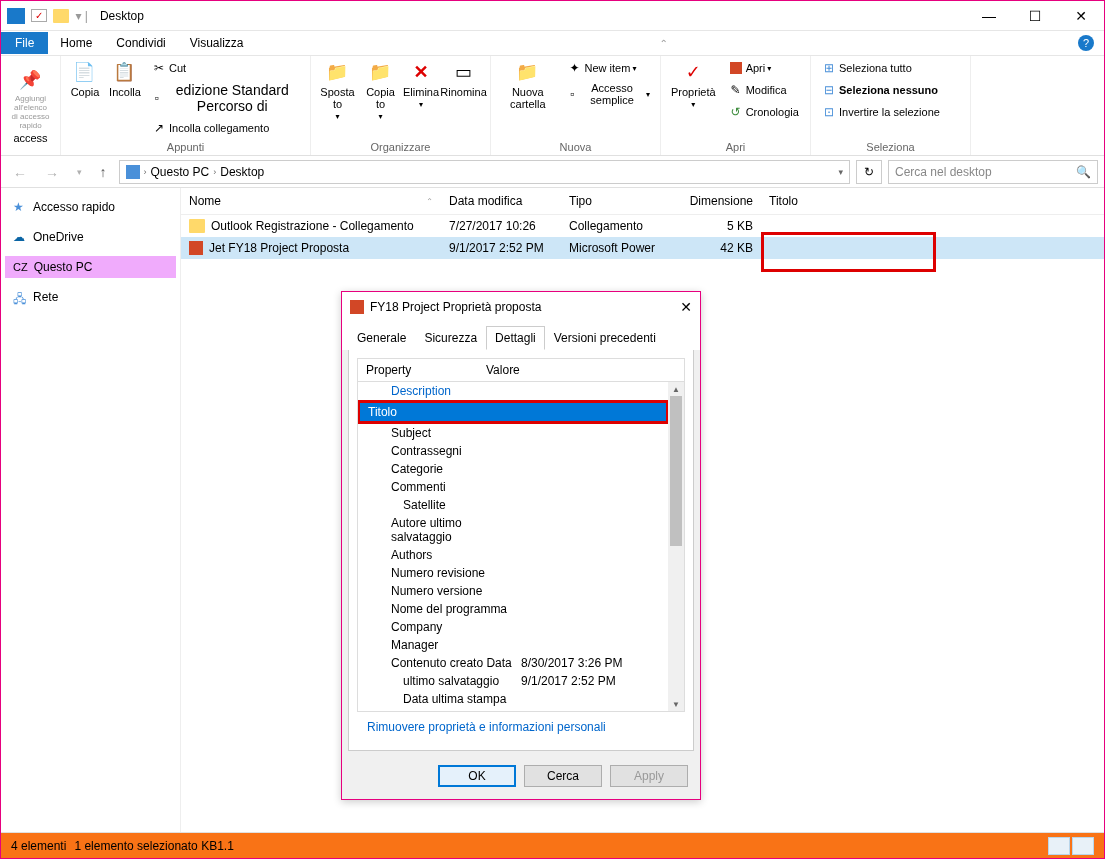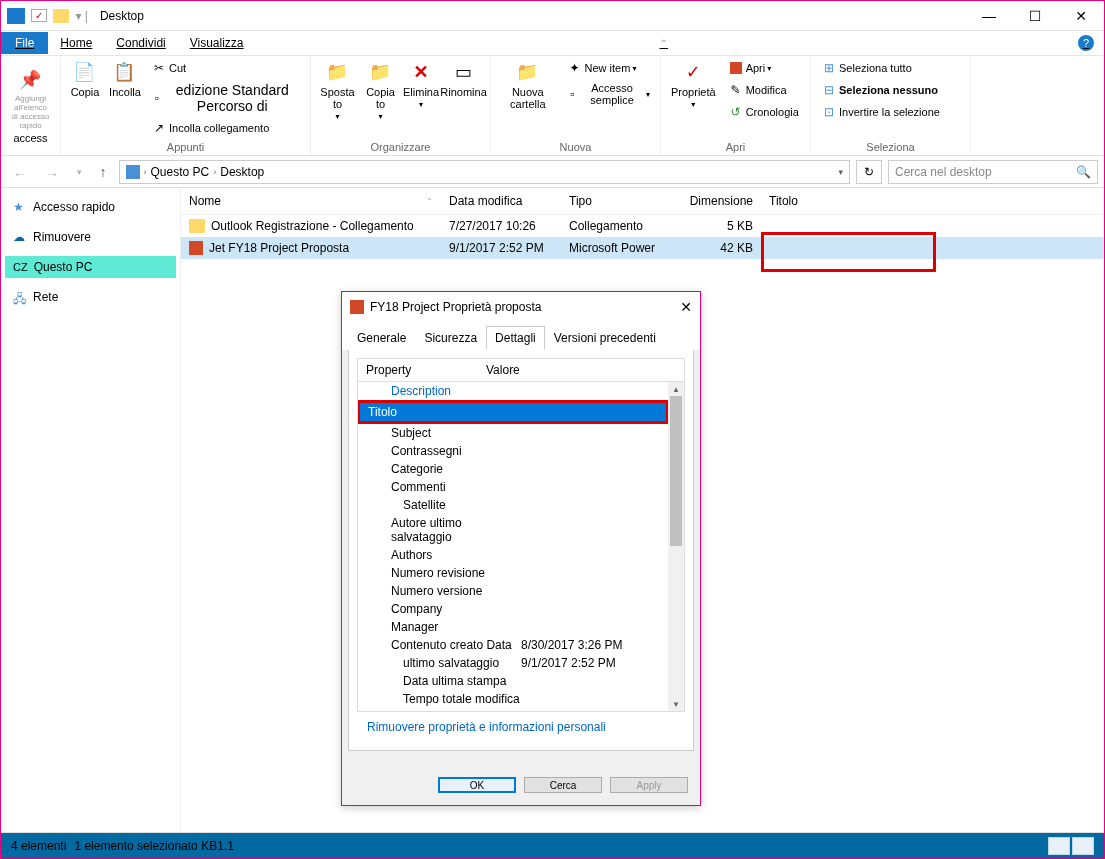--- a/index.html
+++ b/index.html
@@ -2,21 +2,21 @@
 <html><head>
 <meta charset="utf-8">
 <style>
 * { box-sizing: border-box; margin: 0; padding: 0; font-family: "Segoe UI", Tahoma, sans-serif; }
 body { width: 1105px; height: 859px; background: #fff; position: relative; font-size: 12px; color: #000; border: 1px solid #e6007e; }
 .titlebar { height: 30px; display: flex; align-items: center; border-bottom: 1px solid #e6e6e6; }
 .titlebar .left { display: flex; align-items: center; padding-left: 6px; gap: 6px; }
 .titlebar .title-text { margin-left: 6px; font-size: 12px; }
 .titlebar .controls { margin-left: auto; display: flex; }
 .titlebar .controls div { width: 46px; height: 30px; display: flex; align-items: center; justify-content: center; font-size: 14px; }
-.menubar { height: 25px; display: flex; align-items: center; border-bottom: 1px solid #e6e6e6; text-decoration: underline; }
+.menubar { height: 25px; display: flex; align-items: center; border-bottom: 1px solid #e6e6e6; }
 .menubar .file-tab { background: #1979ca; color: #fff; padding: 4px 14px; font-size: 12px; }
 .menubar .tab { padding: 4px 12px; font-size: 12px; }
 .menubar .tab.active { }
 .menubar .help-icon { margin-left: auto; margin-right: 10px; width: 16px; height: 16px; border-radius: 50%; background: #1979ca; color: #fff; display: flex; align-items: center; justify-content: center; font-size: 11px; }
 .ribbon { height: 100px; display: flex; border-bottom: 1px solid #e0e0e0; }
 .ribbon-group { border-right: 1px solid #eee; padding: 2px 6px; display: flex; flex-direction: column; }
 .ribbon-group .content { flex: 1; display: flex; gap: 4px; align-items: flex-start; }
 .ribbon-group .label { text-align: center; font-size: 11px; color: #666; }
 .rbtn { display: flex; flex-direction: column; align-items: center; gap: 2px; padding: 2px 4px; font-size: 11px; text-align: center; min-width: 36px; }
 .rbtn .ico { width: 24px; height: 24px; display: flex; align-items: center; justify-content: center; font-size: 18px; }
@@ -26,34 +26,34 @@
 .navbar { height: 32px; display: flex; align-items: center; padding: 0 6px; gap: 6px; border-bottom: 1px solid #e0e0e0; }
 .navbar .arrow { color: #b0b0b0; font-size: 14px; padding: 0 6px; }
 .navbar .up { color: #555; }
 .breadcrumb { flex: 1; border: 1px solid #ccc; height: 24px; display: flex; align-items: center; padding: 0 6px; gap: 4px; }
 .breadcrumb .crumb { font-size: 12px; }
 .refresh { border: 1px solid #ccc; width: 26px; height: 24px; display: flex; align-items: center; justify-content: center; }
 .search { border: 1px solid #ccc; width: 210px; height: 24px; display: flex; align-items: center; padding: 0 6px; color: #888; justify-content: space-between; }
 .main { display: flex; height: calc(100% - 30px - 25px - 100px - 32px - 26px); position: relative; }
 .sidebar { width: 180px; border-right: 1px solid #eee; padding: 8px 4px; }
 .sidebar .item { display: flex; align-items: center; gap: 6px; padding: 4px 8px; font-size: 12px; }
-.sidebar .item.active { background: #5eead4; }
+.sidebar .item.active { background: #f0abfc; }
 .sidebar .item .ico { width: 14px; height: 14px; }
 .filelist { flex: 1; }
 .fl-header { display: flex; border-bottom: 1px solid #eee; }
 .fl-header div { padding: 6px 8px; font-size: 12px; }
 .fl-row { display: flex; }
 .fl-row div { padding: 4px 8px; font-size: 12px; white-space: nowrap; overflow: hidden; }
 .fl-row.selected { background: #cde6f7; }
 .col-name { width: 260px; display: flex; align-items: center; gap: 6px; }
 .col-date { width: 120px; }
 .col-type { width: 120px; }
 .col-size { width: 80px; text-align: right; }
 .col-title { flex: 1; }
-.statusbar { position: absolute; bottom: 0; left: 0; right: 0; height: 26px; border-top: 1px solid #e0e0e0; display: flex; align-items: center; padding: 0 10px; font-size: 12px; gap: 8px; background: #0369a1; }
+.statusbar { position: absolute; bottom: 0; left: 0; right: 0; height: 26px; border-top: 1px solid #e0e0e0; display: flex; align-items: center; padding: 0 10px; font-size: 12px; gap: 8px; background: #f97316; }
 .statusbar .views { margin-left: auto; display: flex; gap: 2px; }
 .statusbar .views div { width: 22px; height: 18px; border: 1px solid #b9d6eb; background: #e8f1f8; }
 .dialog { position: absolute; left: 340px; top: 290px; width: 360px; border: 1px solid #e6007e; background: #f0f0f0; box-shadow: 0 2px 8px rgba(0,0,0,0.2); }
 .dialog-title { height: 30px; display: flex; align-items: center; padding: 0 8px; background: #fff; }
 .dialog-title .dt-text { font-size: 12px; }
 .dialog-title .close { margin-left: auto; font-size: 14px; }
 .dialog-tabs { display: flex; background: #fff; padding: 4px 6px 0 6px; }
 .dialog-tabs .dtab { padding: 4px 8px; font-size: 12px; border: 1px solid transparent; }
 .dialog-tabs .dtab.active { border: 1px solid #ccc; border-bottom: 1px solid #fff; background: #fff; }
 .dialog-body { background: #fff; margin: 0 6px 6px 6px; border: 1px solid #ccc; border-top: none; padding: 8px; }
@@ -63,21 +63,21 @@
 .ph-val { flex: 1; }
 .prop-scroll { height: 330px; overflow: hidden; border: 1px solid #ddd; border-top: none; position: relative; }
 .prop-row { display: flex; padding: 2px 8px; font-size: 12px; margin-left: 25px; }
 .prop-row.highlight { background: #0078d7; color: #fff; border: 3px solid #d00; margin: 0 -1px; }
 .prop-row .pn { width: 130px; }
 .prop-row .pv { flex: 1; }
 .prop-row.link { color: #0066cc; }
 .prop-row.indent .pn { padding-left: 12px; }
 .dialog-link { color: #0066cc; font-size: 12px; padding: 8px 10px; }
 .dialog-buttons { display: flex; justify-content: flex-end; gap: 8px; padding: 8px 12px 12px; }
-.dialog-buttons button { width: 78px; height: 16px; font-size: 10px; border: 1px solid #adadad; background: #e1e1e1; margin-top: 12px; }
+.dialog-buttons button { width: 78px; height: 22px; font-size: 12px; border: 1px solid #adadad; background: #e1e1e1; }
 .dialog-buttons button.ok { border: 2px solid #0078d7; background: #e5f1fb; }
 .dialog-buttons button:disabled { color: #999; }
 .red-highlight-box { position: absolute; border: 3px solid #d00; pointer-events: none; }
 .scrollbar-v { position: absolute; right: 0; top: 0; bottom: 0; width: 16px; background: #f0f0f0; }
 .scrollbar-v .thumb { position: absolute; top: 14px; left: 2px; right: 2px; height: 150px; background: #c0c0c0; }
 .scrollbar-v .arr { position: absolute; left: 0; right: 0; height: 14px; display: flex; align-items: center; justify-content: center; font-size: 8px; color: #666; }
 .scrollbar-v .arr.top { top: 0; }
 .scrollbar-v .arr.bot { bottom: 0; }
 .file-ico { width: 16px; height: 14px; background: #ffd96a; border-radius: 1px; display: inline-block; }
 .ppt-ico { width: 14px; height: 14px; background: #d24726; display: inline-block; }
@@ -263,21 +263,21 @@
 
 <div class="main">
   <div class="sidebar">
     <div class="item">
       <span class="ico" style="color:#4a90d9">★</span>
       <span>Accesso rapido</span>
     </div>
     <div style="height:8px"></div>
     <div class="item">
       <span class="ico" style="color:#0a64a4">☁</span>
-      <span>Rimuovere</span>
+      <span>OneDrive</span>
     </div>
     <div style="height:8px"></div>
     <div class="item active">
       <span style="font-size:11px">CZ</span>
       <span>Questo PC</span>
     </div>
     <div style="height:8px"></div>
     <div class="item">
       <span class="ico" style="color:#4a90d9">🖧</span>
       <span>Rete</span>
@@ -387,20 +387,24 @@
           </div>
           <div class="prop-row">
             <div class="pn">Numero revisione</div>
             <div class="pv"></div>
           </div>
           <div class="prop-row">
             <div class="pn">Numero versione</div>
             <div class="pv"></div>
           </div>
           <div class="prop-row">
+            <div class="pn">Nome del programma</div>
+            <div class="pv"></div>
+          </div>
+          <div class="prop-row">
             <div class="pn">Company</div>
             <div class="pv"></div>
           </div>
           <div class="prop-row">
             <div class="pn">Manager</div>
             <div class="pv"></div>
           </div>
           <div class="prop-row">
             <div class="pn">Contenuto creato Data</div>
             <div class="pv">8/30/2017 3:26 PM</div>

